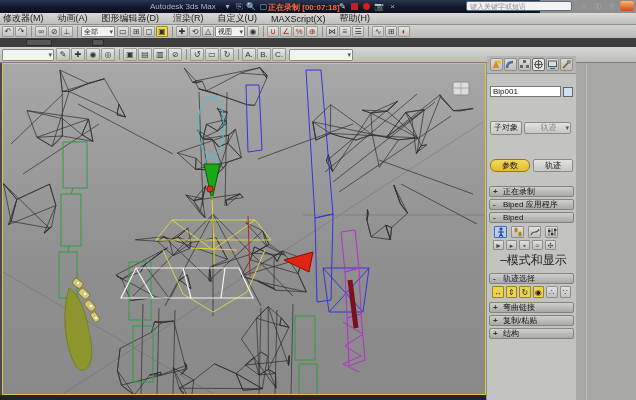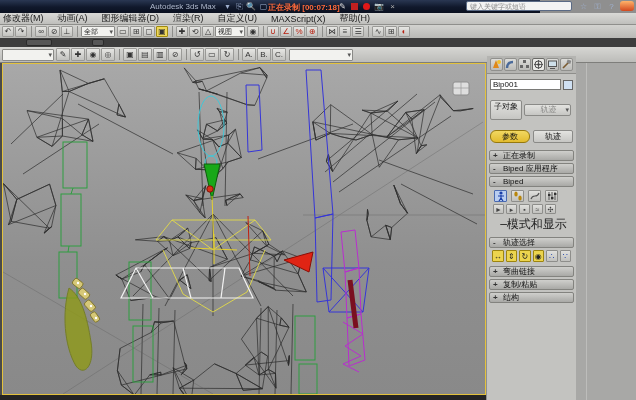--- a/index.html
+++ b/index.html
@@ -57,21 +57,21 @@
   
   .cpanel { position:absolute; left:487px; top:56px; width:89px; height:344px;
     background:#c3c3c0; color:#1a1a1a; }
   .right-gutter { position:absolute; left:576px; top:63px; width:60px; height:337px; background:#a8a8a6; }
   .right-gutter .vline { position:absolute; left:10px; top:0; width:1px; height:100%; background:#bdbdbb; }
   .cp-tabs { display:flex; gap:1px; padding:2px 2px 2px 3px; background:#b4b4b1;
     border-bottom:1px solid #8e8e8b; }
   .cp-tab { width:13px; height:13px; background:linear-gradient(#dcdcd9,#bcbcb9);
     border:1px solid #90908d; border-radius:2px; position:relative; }
   .cp-tab.active { background:#e9e9e6; border-color:#6a6a67; }
-  .cp-row { padding:5px 3px; display:flex; align-items:center; gap:2px; }
+  .cp-row { padding:12px 3px; display:flex; align-items:center; gap:2px; }
   .namefield { flex:1; height:11px; background:#fff; border:1px solid #7a7a77;
     font-size:8px; line-height:10px; padding-left:2px; color:#111; overflow:hidden; }
   .swatch { width:10px; height:10px; background:#cfe0f2; border:1px solid #666; }
   .cp-label { padding:1px 3px 0; font-size:8px; color:#222; }
   .btn { background:linear-gradient(#e3e3e0,#c6c6c3); border:1px solid #8a8a87;
     border-radius:2px; font-size:8px; text-align:center; color:#111; }
   .btn.dis { color:#8a8a88; }
   .btn.yellow { background:linear-gradient(#f2d862,#e2bc2e); border-color:#96790e;border-radius:6px; }
   .rollout { margin:2px 2px 0; }
   .rhead { height:11px; background:linear-gradient(#cfcfcc,#a9a9a6); border:1px solid #83837f;
@@ -840,21 +840,21 @@
           </svg>
       </div>
     </div>
 
     <div class="cp-row">
       <div class="namefield">Bip001</div>
       <div class="swatch"></div>
     </div>
 
     <div class="cp-row">
-      <div class="btn" style="width:32px;height:20px;line-height:11px">子对象</div>
+      <div class="btn" style="width:32px;height:14px;line-height:11px">子对象</div>
       <div class="ddl btn dis" style="flex:1;height:12px;line-height:10px">轨迹</div>
     </div>
 
     <div class="cp-row" style="gap:3px">
       <div class="btn yellow" style="flex:1;height:13px;line-height:12px">参数</div>
       <div class="btn" style="flex:1;height:13px;line-height:12px">轨迹</div>
     </div>
 
     <div class="rollout">
       <div class="rhead">

